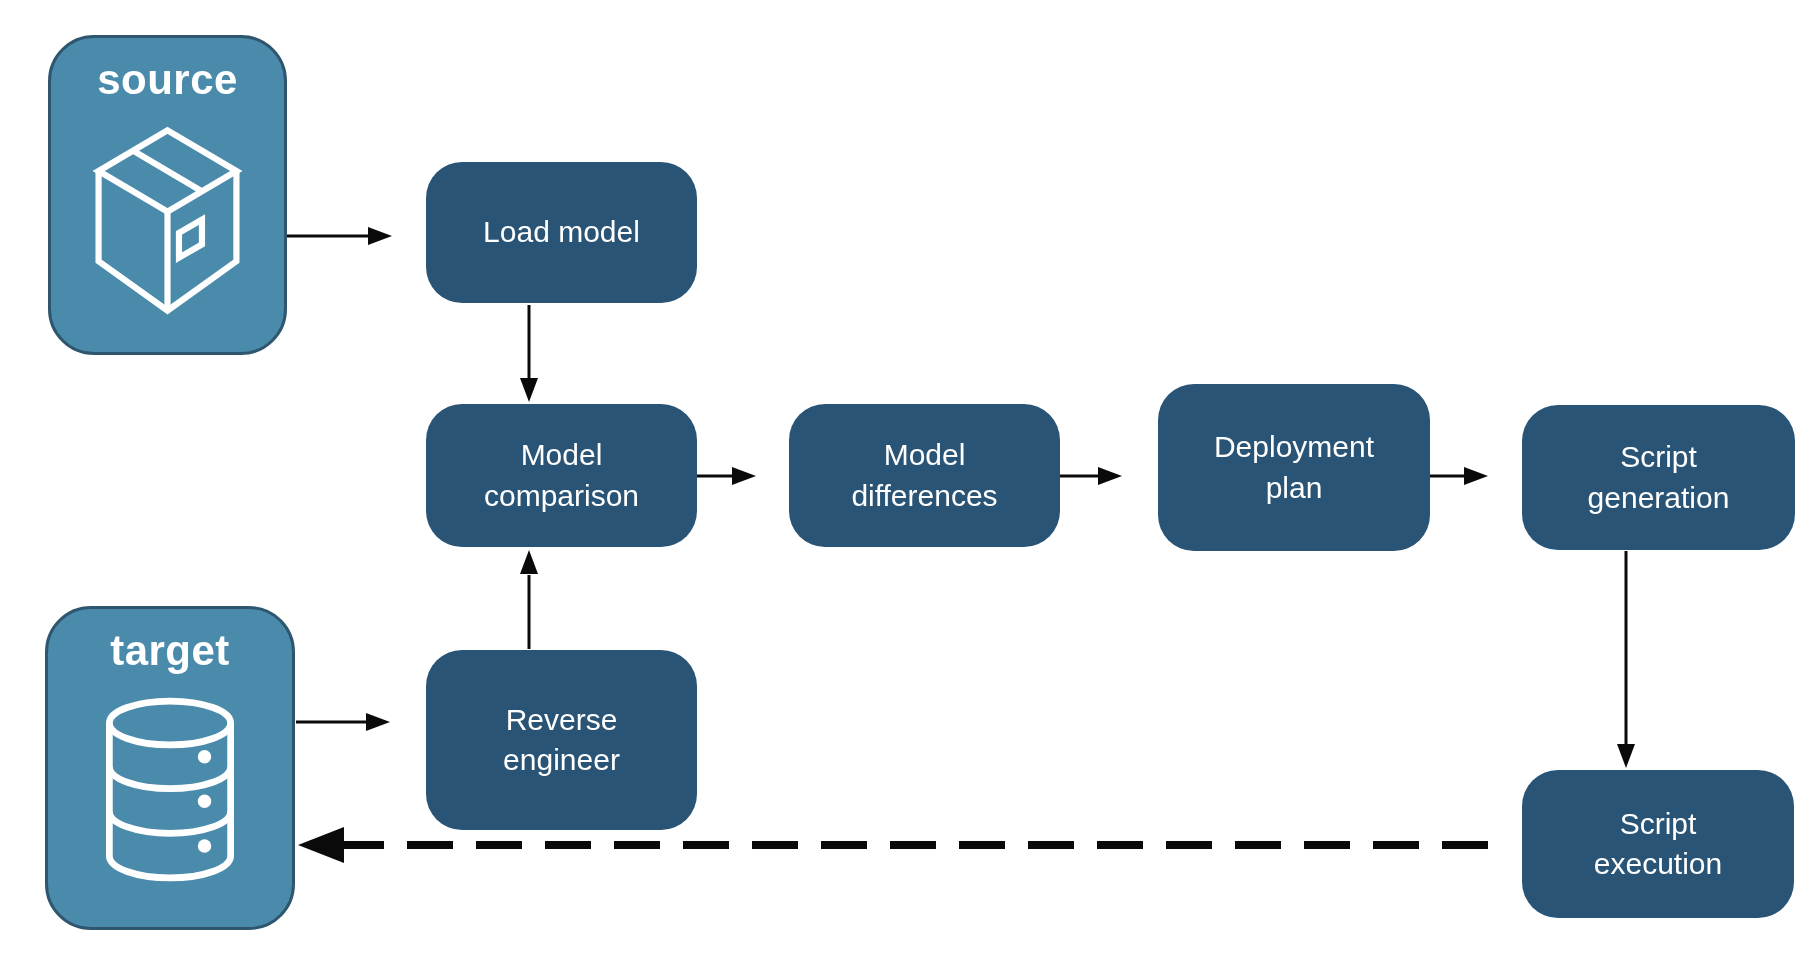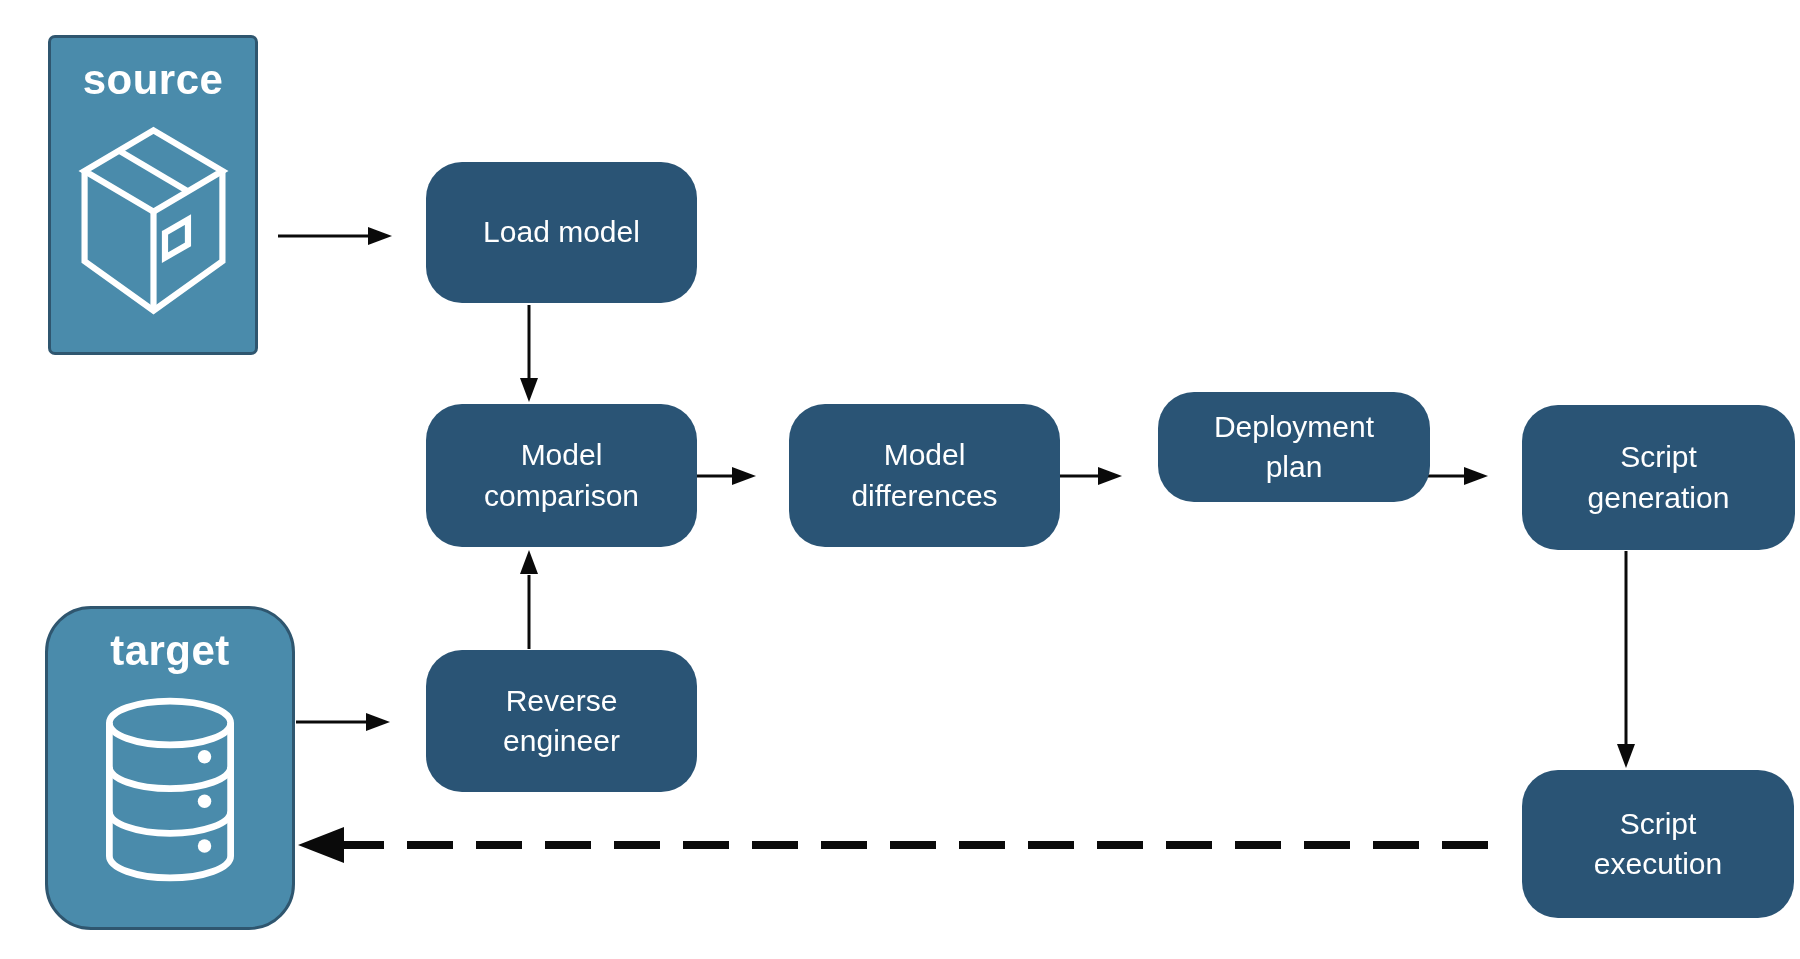--- a/index.html
+++ b/index.html
@@ -88,21 +88,21 @@
     <g>
       <line x1="529" y1="649" x2="529" y2="575"></line>
       <polygon points="529,550 520,574 538,574"></polygon>
     </g>
     <g>
       <line class="dashed-line" x1="1488" y1="845" x2="340" y2="845"></line>
       <polygon points="298,845 344,827 344,863"></polygon>
     </g>
   </svg>
 
-  <div class="endpoint" style="left:48px;top:35px;width:210px;height:320px;border-radius:7px;">
+  <div class="endpoint" style="left:48px;top:35px;width:239px;height:320px;">
     <div class="endpoint-label">source</div>
     <svg class="endpoint-icon" width="177" height="205" viewBox="0 0 200 232" fill="none" stroke="#FFFFFF" stroke-width="7" stroke-linejoin="miter">
       <path d="M100 14 L178 60 L100 106 L22 60 Z"></path>
       <path d="M22 60 L22 162 L100 218 L178 162 L178 60"></path>
       <path d="M100 106 L100 218"></path>
       <path d="M61 37 L139 83"></path>
       <path d="M113 130 L139 115 L139 143 L113 158 Z"></path>
     </svg>
   </div>
 
@@ -122,25 +122,25 @@
   </div>
 
   <div class="node" style="left:394px;top:162px;width:271px;height:141px;">Load model</div>
 
   <div class="node" style="left:394px;top:404px;width:271px;height:143px;">Model
 comparison</div>
 
   <div class="node" style="left:757px;top:404px;width:271px;height:143px;">Model
 differences</div>
 
-  <div class="node" style="left:1126px;top:392px;width:272px;height:110px;">Deployment
+  <div class="node" style="left:1126px;top:384px;width:272px;height:167px;">Deployment
 plan</div>
 
   <div class="node" style="left:1490px;top:405px;width:273px;height:145px;">Script
 generation</div>
 
-  <div class="node" style="left:394px;top:650px;width:271px;height:142px;">Reverse
+  <div class="node" style="left:394px;top:650px;width:271px;height:180px;">Reverse
 engineer</div>
 
   <div class="node" style="left:1490px;top:770px;width:272px;height:148px;">Script
 execution</div>
 
 </div>
 
 </body></html>

